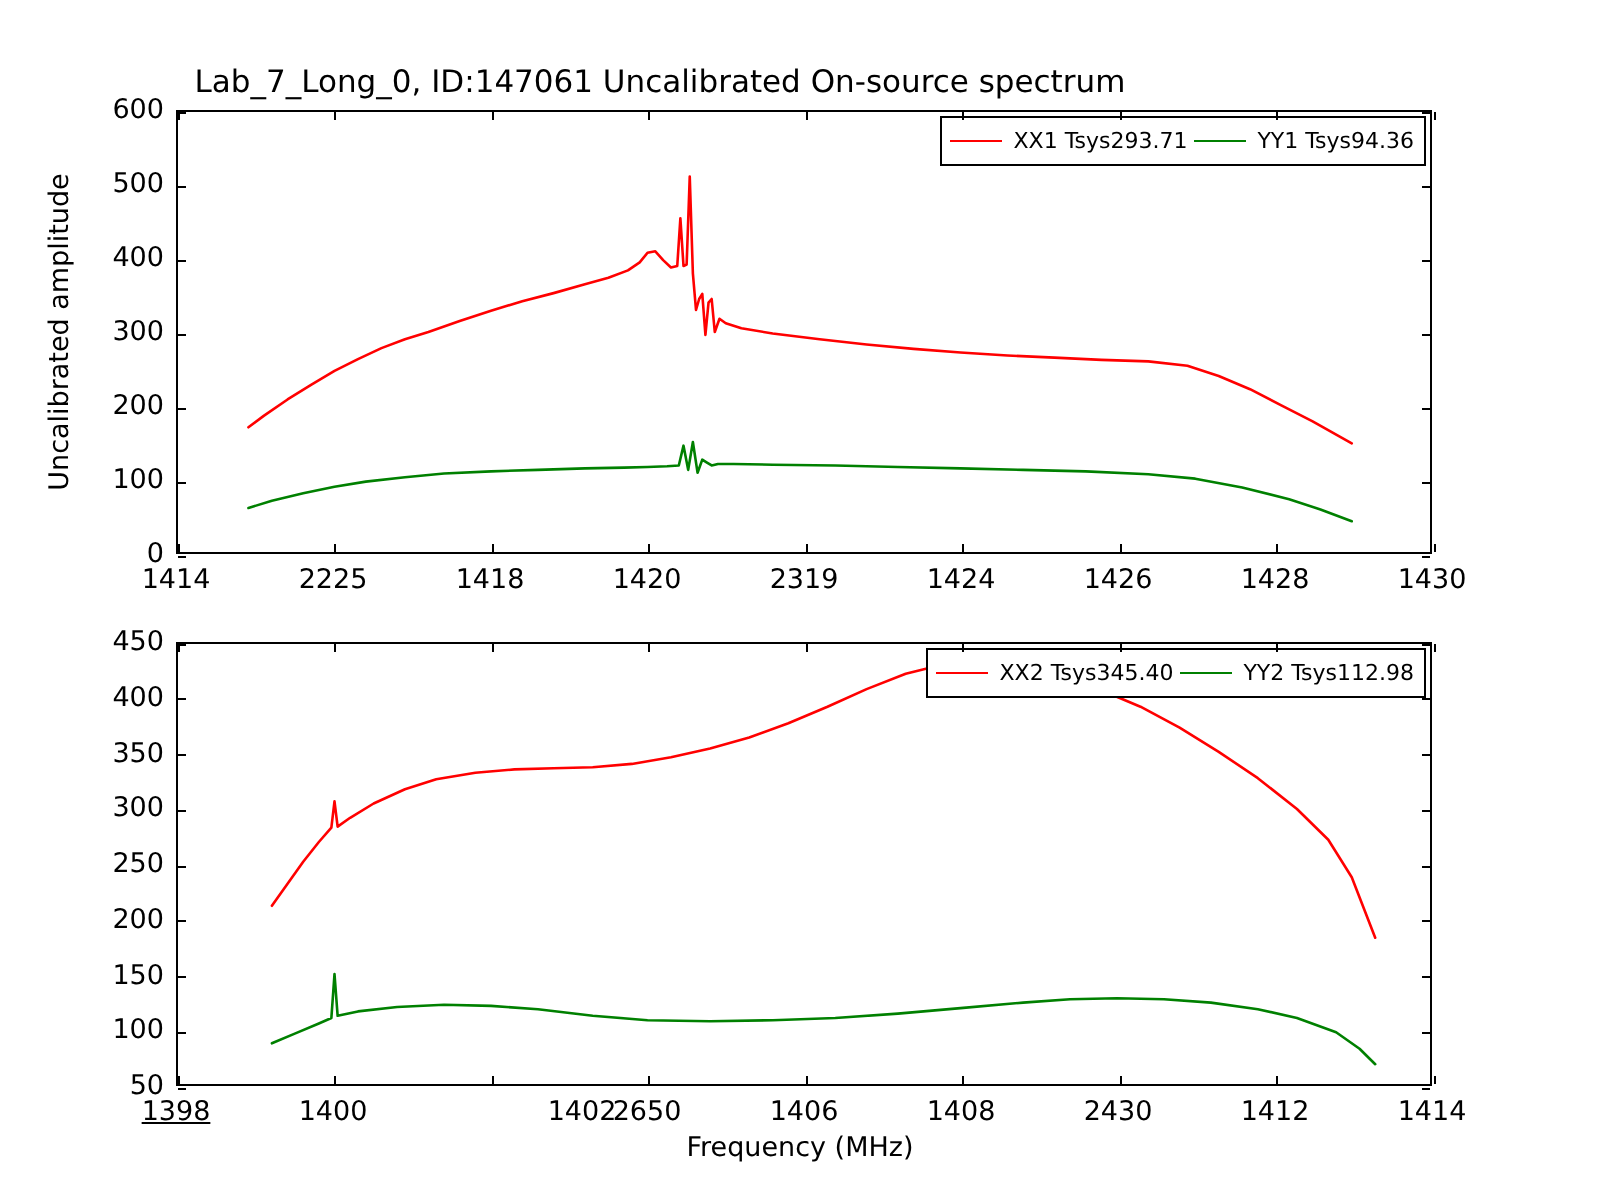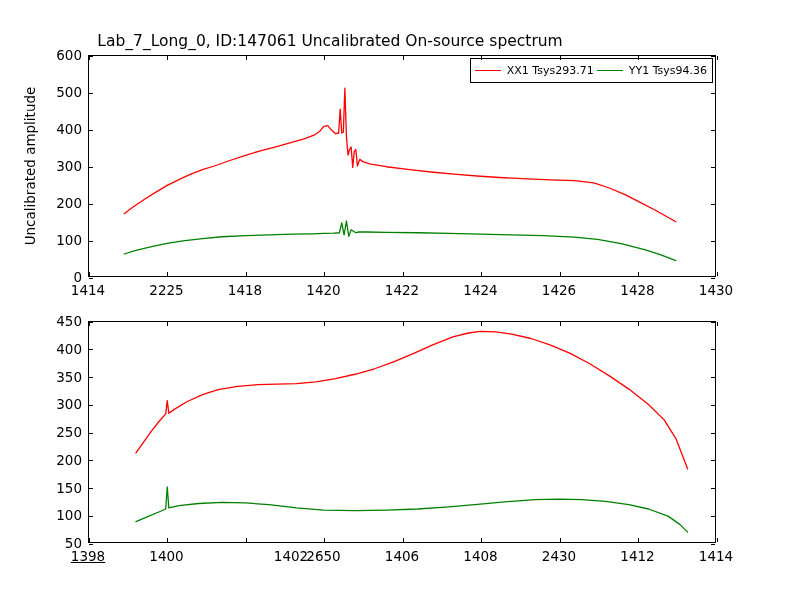--- a/index.html
+++ b/index.html
@@ -109,20 +109,30 @@
       <div class="tick yr" style="top: 36.5px;"></div>
       <div class="tick y" style="top: -0.5px;"></div>
       <div class="tick yr" style="top: -0.5px;"></div>
     </div>
 
   <div class="axes" id="axes-bottom">
     <svg id="svg-bottom" viewBox="0 0 628 222" preserveAspectRatio="none">
         <polyline points="47.10,132.09 54.95,120.99 62.80,109.89 70.65,99.90 76.93,92.69 78.50,79.37 80.07,92.13 86.35,87.69 98.13,80.48 113.83,73.26 129.52,68.26 149.15,64.94 168.77,63.27 188.40,62.72 208.02,62.16 227.65,60.50 247.27,57.16 266.90,52.73 286.52,47.18 306.15,39.96 325.77,31.63 345.40,22.75 365.02,14.99 380.73,11.10 392.50,9.44 408.20,9.99 423.90,12.21 443.52,16.65 463.15,23.31 482.77,31.63 502.40,42.18 522.02,54.39 541.65,67.71 561.27,83.25 576.98,98.79 588.75,117.66 600.52,148.19" fill="none" stroke="#ff0000" stroke-width="1.3" stroke-linejoin="round" stroke-linecap="round" vector-effect="non-scaling-stroke"></polyline>
         <polyline points="47.10,201.47 58.88,196.47 70.65,191.47 76.93,188.70 78.50,166.50 80.07,187.59 90.27,185.37 109.90,183.15 133.45,182.04 157.00,182.59 180.55,184.26 208.02,187.59 235.50,189.81 266.90,190.37 298.30,189.81 329.70,188.70 361.10,186.48 392.50,183.71 423.90,180.93 447.45,179.26 471.00,178.71 494.55,179.26 518.10,180.93 541.65,184.26 561.27,188.70 580.90,195.91 592.67,204.24 600.52,212.01" fill="none" stroke="#008000" stroke-width="1.3" stroke-linejoin="round" stroke-linecap="round" vector-effect="non-scaling-stroke"></polyline>
       </svg>
+    <div class="legend" id="legend-bottom">
+        <div class="legend-row">
+          <span class="legend-swatch" style="border-top-color: rgb(255, 0, 0);"></span>
+          <span class="legend-text">XX2 Tsys345.40</span>
+        </div>
+        <div class="legend-row">
+          <span class="legend-swatch" style="border-top-color: rgb(0, 128, 0);"></span>
+          <span class="legend-text">YY2 Tsys112.98</span>
+        </div>
+      </div>
   <div class="tick x" style="left: -0.5px;"></div>
       <div class="tick xt" style="left: -0.5px;"></div>
       <div class="tick x" style="left: 78px;"></div>
       <div class="tick xt" style="left: 78px;"></div>
       <div class="tick x" style="left: 156.5px;"></div>
       <div class="tick xt" style="left: 156.5px;"></div>
       <div class="tick x" style="left: 235px;"></div>
       <div class="tick xt" style="left: 235px;"></div>
       <div class="tick x" style="left: 313.5px;"></div>
       <div class="tick xt" style="left: 313.5px;"></div>
@@ -147,26 +157,27 @@
       <div class="tick y" style="top: 82.75px;"></div>
       <div class="tick yr" style="top: 82.75px;"></div>
       <div class="tick y" style="top: 55px;"></div>
       <div class="tick yr" style="top: 55px;"></div>
       <div class="tick y" style="top: 27.25px;"></div>
       <div class="tick yr" style="top: 27.25px;"></div>
       <div class="tick y" style="top: -0.5px;"></div>
       <div class="tick yr" style="top: -0.5px;"></div>
     </div>
 
+  <div class="axis-title" id="xlabel-bottom">Frequency (MHz)</div>
 
 <div class="ticklabel xlab" style="left: 88px; top: 282px;">1414</div>
     <div class="ticklabel xlab" style="left: 166.5px; top: 282px;">2225</div>
     <div class="ticklabel xlab" style="left: 245px; top: 282px;">1418</div>
     <div class="ticklabel xlab" style="left: 323.5px; top: 282px;">1420</div>
-    <div class="ticklabel xlab" style="left: 402px; top: 282px;">1422</div>
+    <div class="ticklabel xlab" style="left: 402px; top: 282px;">2319</div>
     <div class="ticklabel xlab" style="left: 480.5px; top: 282px;">1424</div>
     <div class="ticklabel xlab" style="left: 559px; top: 282px;">1426</div>
     <div class="ticklabel xlab" style="left: 637.5px; top: 282px;">1428</div>
     <div class="ticklabel xlab" style="left: 716px; top: 282px;">1430</div>
     <div class="ticklabel ylab" style="left: 40px; width: 42px; top: 277px;">0</div>
     <div class="ticklabel ylab" style="left: 40px; width: 42px; top: 240px;">100</div>
     <div class="ticklabel ylab" style="left: 40px; width: 42px; top: 203px;">200</div>
     <div class="ticklabel ylab" style="left: 40px; width: 42px; top: 166px;">300</div>
     <div class="ticklabel ylab" style="left: 40px; width: 42px; top: 129px;">400</div>
     <div class="ticklabel ylab" style="left: 40px; width: 42px; top: 92px;">500</div>

